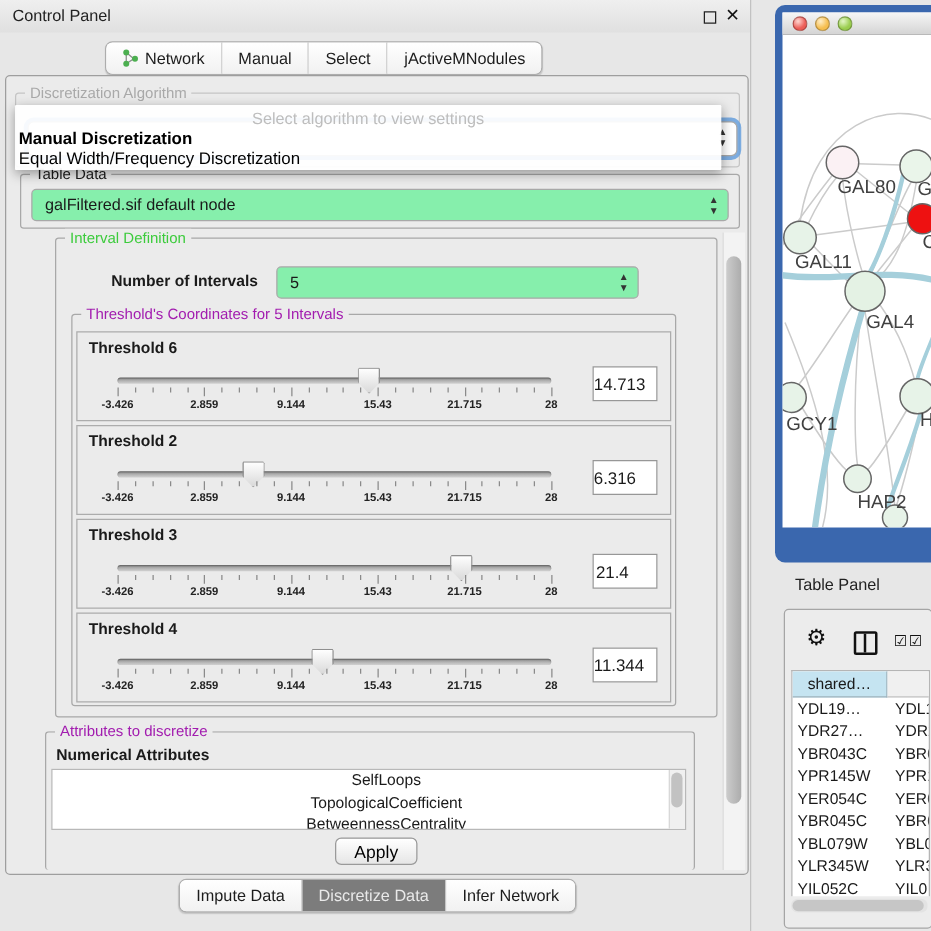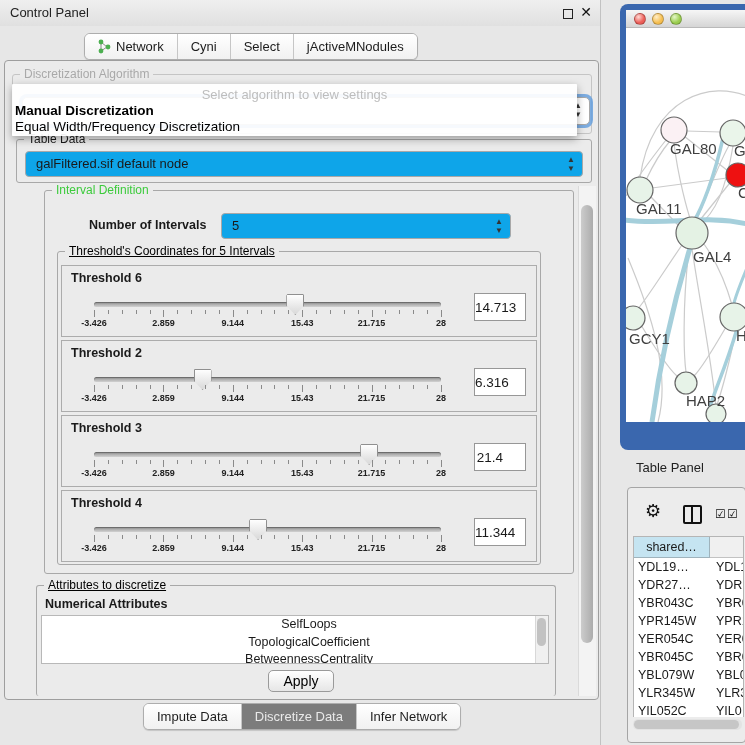--- a/index.html
+++ b/index.html
@@ -20,37 +20,37 @@
             overflow:hidden;background:#FBFBFB;box-shadow:0 1px 1px rgba(0,0,0,.15);}
   .tab{display:flex;align-items:center;gap:5px;padding:0 13px;font-size:13px;color:#1c1c1c;
        background:linear-gradient(#FFFFFF,#F1F1F1);border-right:1px solid #C6C6C6;cursor:default;}
   .tab:last-child{border-right:none;}
   .tab.sel{background:#7C7C7C;color:#E9E9E9;}
   #top-tabs{left:84px;top:33px;}
   #bottom-tabs{left:143px;top:703px;}
   
   .group{position:absolute;border:1px solid #A8A8A8;border-radius:3px;}
   .gtitle{position:absolute;top:-8px;left:7px;background:#EBEBEB;padding:0 4px;font-size:12px;line-height:14px;}
-  .green{color:#3CCB3C;} .blue{color:#000000;text-decoration:underline;}
+  .green{color:#3CCB3C;} .blue{color:#a21caf;}
   #algo-group{left:12px;top:74px;width:578px;height:58px;border-color:#C5C5C5;}
   #algo-group .gtitle{color:#A9A9A9;}
   
   #focused-combo{position:absolute;left:22px;top:97px;width:566px;height:26px;background:#fff;
      border:1px solid #A8A8A8;border-radius:5px;box-shadow:0 0 0 3px rgba(96,156,221,.8);z-index:3;}
   .spin{position:absolute;right:7px;top:3px;display:flex;flex-direction:column;line-height:9px;
         font-size:8px;color:#333;}
   
   #popup{position:absolute;left:12px;top:84px;width:565px;height:52px;z-index:5;
          background:rgba(255,255,255,.93);box-shadow:0 3px 9px rgba(0,0,0,.35);border-radius:1px;}
   #popup .prompt{position:absolute;left:0;right:0;top:3px;text-align:center;color:#BDBDBD;font-size:13px;}
   #popup .opt1{position:absolute;left:3px;top:19px;font-size:13.5px;font-weight:bold;color:#000;}
   #popup .opt2{position:absolute;left:3px;top:35px;font-size:13.5px;color:#000;}
   
   #tabledata-group{left:16px;top:139px;width:574px;height:42px;}
-  .combo{position:absolute;background:#0ea5e9;border:1px solid #A8A8A8;border-radius:4px;font-size:13px;}
+  .combo{position:absolute;background:#86efac;border:1px solid #A8A8A8;border-radius:4px;font-size:13px;}
   .combo .val{position:absolute;left:10px;top:0;line-height:24px;white-space:nowrap;}
   #td-combo{left:8px;top:11px;right:8px;height:24px;}
   
   #interval-group{left:44px;top:190px;width:528px;height:382px;}
   #noi-label{position:absolute;left:44px;top:27px;font-size:12.5px;font-weight:bold;}
   #noi-combo{left:176px;top:22px;width:288px;height:24px;}
   #thr-group{position:absolute;left:12px;top:60px;width:482px;height:312px;}
   #thr-panels{position:absolute;left:3px;top:13px;right:3px;}
   .thr{position:relative;height:70px;margin-bottom:3px;border:1px solid #ACACAC;background:#EBEBEB;}
   .thr .lbl{position:absolute;left:9px;top:5px;font-size:12.5px;font-weight:bold;}
@@ -127,21 +127,21 @@
           <line x1="3" y1="3" x2="9" y2="8" stroke="#8a8a8a"></line>
           <line x1="3" y1="12" x2="9" y2="8" stroke="#8a8a8a"></line>
           <line x1="3" y1="3" x2="3" y2="12" stroke="#8a8a8a"></line>
           <circle cx="3" cy="3" r="2.4" fill="#4CAF50"></circle>
           <circle cx="3" cy="12" r="2.4" fill="#4CAF50"></circle>
           <circle cx="10" cy="8" r="2.4" fill="#4CAF50"></circle>
         </svg>
         <span>Network</span>
       </div>
       <div class="tab">
-        <span>Cyni</span>
+        <span>Manual</span>
       </div>
       <div class="tab">
         <span>Select</span>
       </div>
       <div class="tab">
         <span>jActiveMNodules</span>
       </div>
     </div>
 
   <div id="outer"></div>

